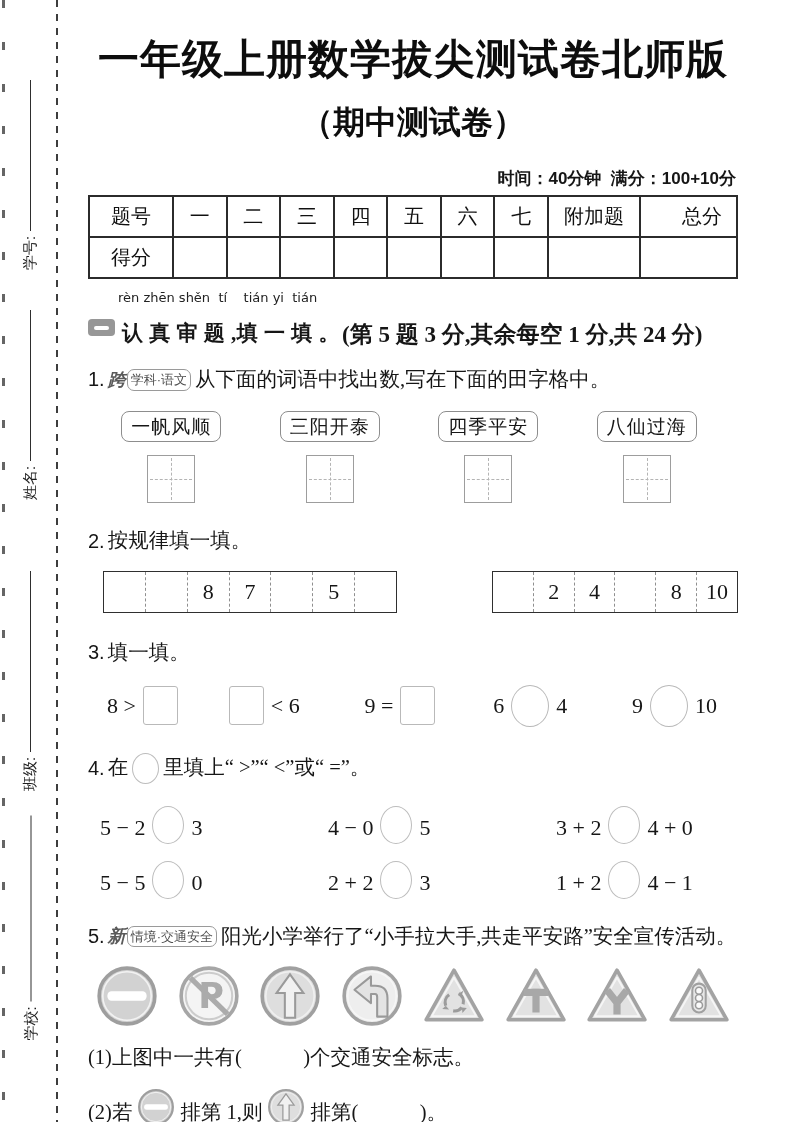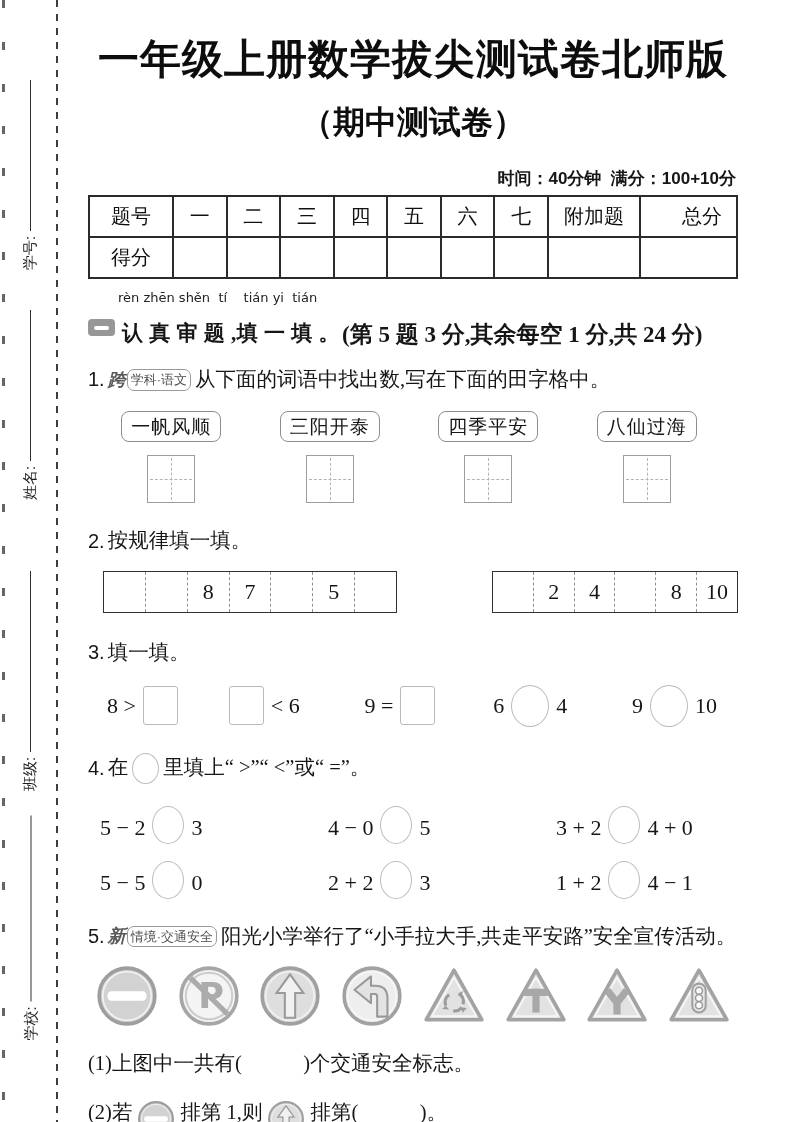--- a/index.html
+++ b/index.html
@@ -115,21 +115,21 @@
   
   #q4-block{margin-top:26px;}
   .cmp-circle{width:30px;height:36px;border:1.2px solid #bdbdbd;border-radius:50%;display:inline-block;vertical-align:-9px;margin:0 7px;background:#fff;}
   .cmp-circle.small{width:25px;height:29px;vertical-align:-7px;margin:0 4px;}
   #q4-grid{display:grid;grid-template-columns:228px 228px 1fr;row-gap:17px;margin-top:22px;padding-left:12px;}
   .q4-cell{font-size:22px;white-space:nowrap;}
 
   
   #q5-block{margin-top:24px;}
   #signs-row{display:flex;justify-content:space-between;align-items:center;margin-top:13px;padding:0 6px;}
-  .sub{margin-top:21px;font-size:20.5px;display:flex;align-items:flex-start;white-space:pre;}
+  .sub{margin-top:15px;font-size:20.5px;display:flex;align-items:flex-end;white-space:pre;}
   .sub .icon-slot{display:inline-flex;align-items:center;margin:0 4px;}
   .defs{position:absolute;width:0;height:0;overflow:hidden;}
 </style>
 </head>
 <body>
 
 <svg class="defs" xmlns="http://www.w3.org/2000/svg" xmlns:xlink="http://www.w3.org/1999/xlink" aria-hidden="true">
   <symbol id="sign-no-entry" viewBox="0 0 64 64">
     <circle cx="32" cy="32" r="27" fill="#d2d2d2" stroke="#9e9e9e" stroke-width="3.5"></circle>
     <circle cx="32" cy="32" r="23.5" fill="none" stroke="#f2f2f2" stroke-width="1.6"></circle>

